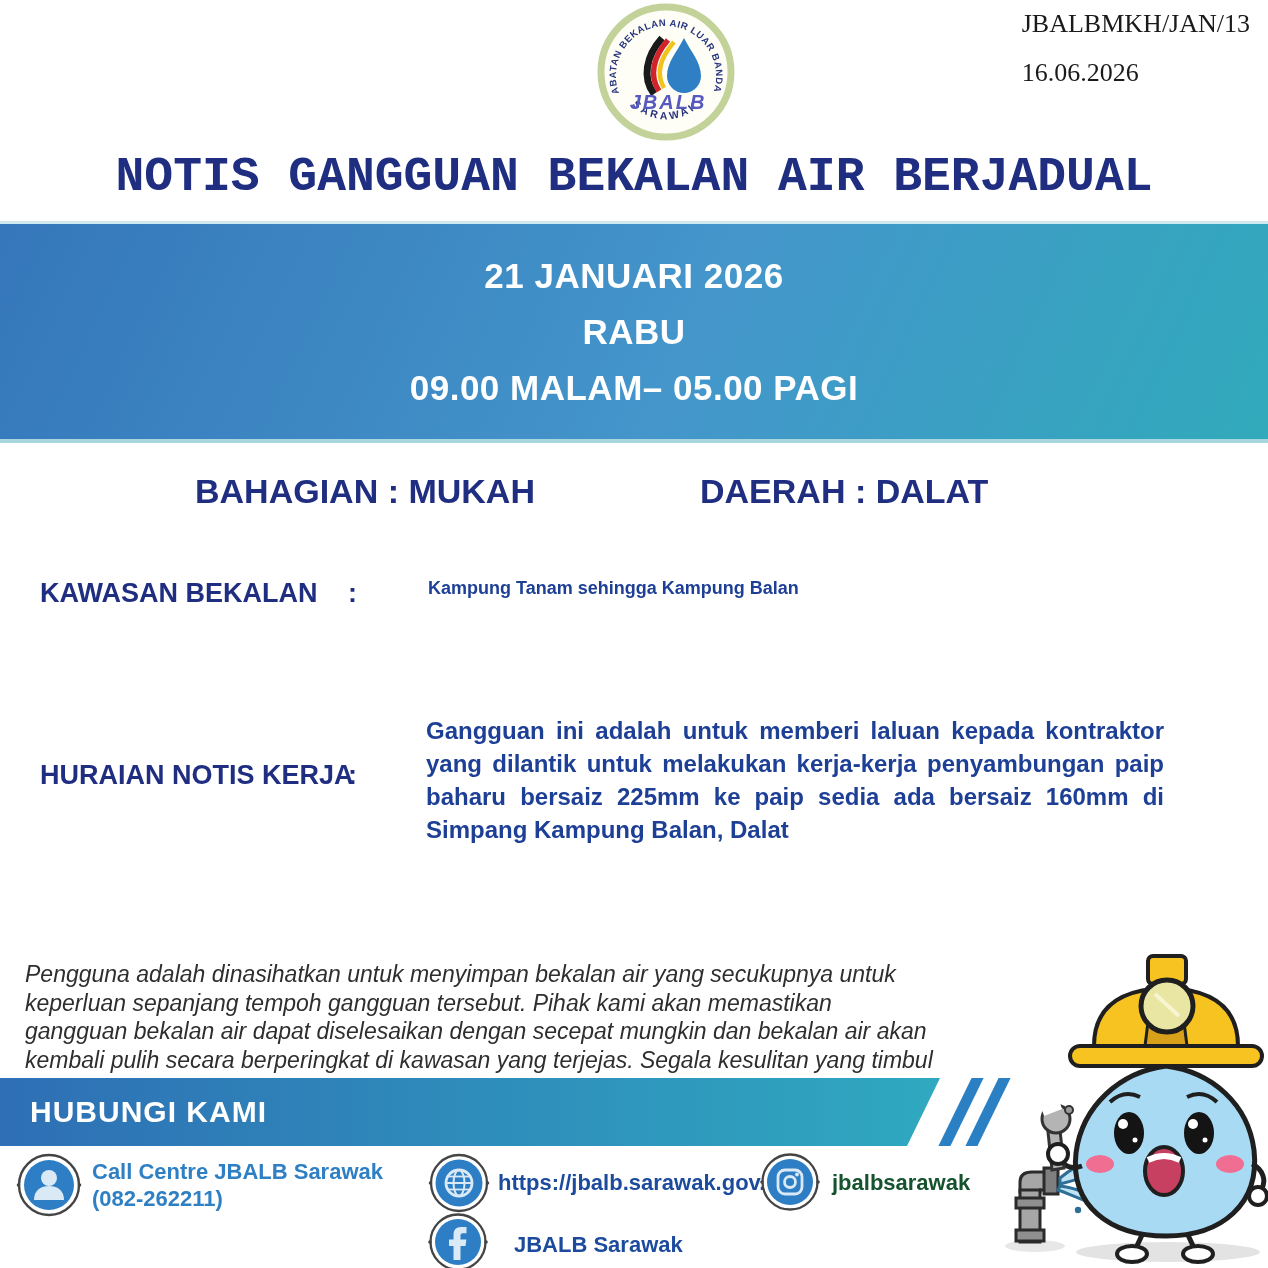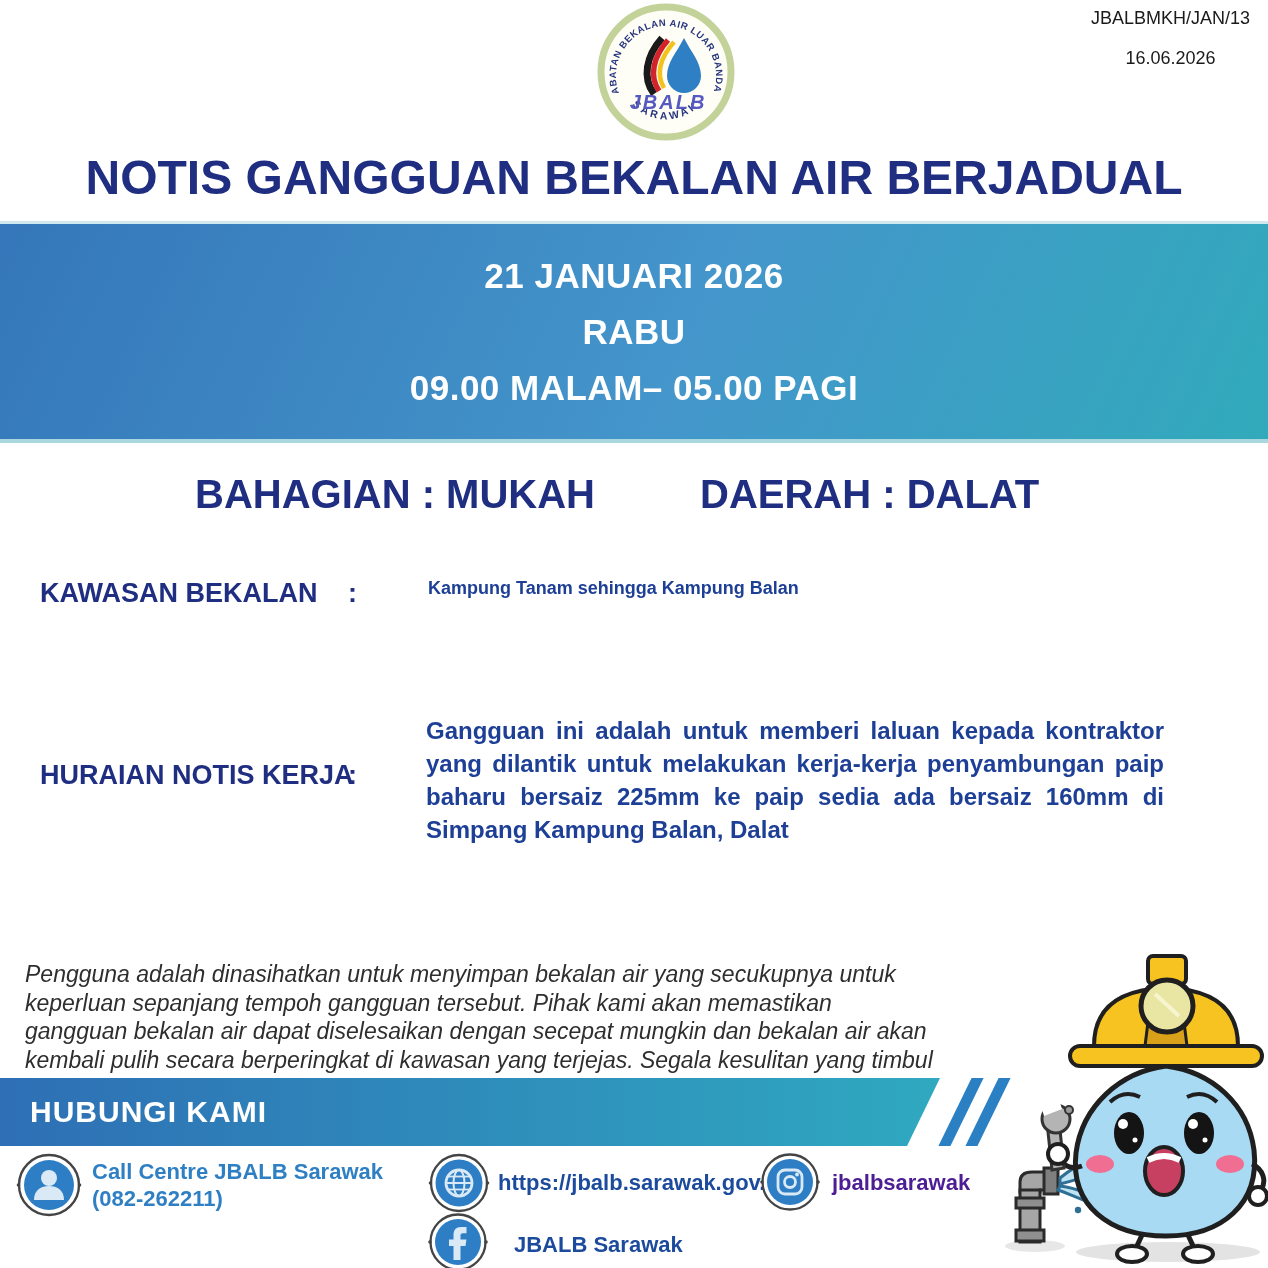--- a/index.html
+++ b/index.html
@@ -2,34 +2,34 @@
 <html style="--title-navy: #1f2e80; --body-navy: #1d3f96; --banner-gradient-start: #3577ba; --banner-gradient-end: #31aabb; --contact-banner-start: #2e6fb5; --contact-banner-end: #2fa9c0; --stripe-blue: #2b7fc3; --icon-blue: #2d7ec4; --call-text-blue: #2e7fc3; --link-text-blue: #1c4b9e; --mascot-body-blue: #a8daf4; --hat-yellow: #f6c320;"><head>
 <meta charset="utf-8">
 <style>
   html,body{margin:0;padding:0;background:#fff;}
   .page{
     position:relative;width:1268px;height:1268px;overflow:hidden;background:#fff;
     font-family:"Liberation Sans",sans-serif;color:#1f2e80;
   }
   
   .logo{position:absolute;left:596px;top:2px;width:140px;height:140px;}
-  .ref-block{position:absolute;right:18px;top:8px;text-align:center;color:#1a1a1a;
-    font-size:18px;line-height:1.2;}
+  .ref-block{position:absolute;right:18px;top:8px;text-align:left;color:#1a1a1a;
+    font-size:26px;line-height:1.2;font-family:Liberation Serif, serif;}
   .ref-block div{margin-bottom:18px;}
   
   .main-title{position:absolute;top:150px;left:0;width:100%;margin:0;text-align:center;
-    font-size:48px;font-weight:bold;color:var(--title-navy,#1f2e80);letter-spacing:0px;}
+    font-size:48px;font-weight:bold;color:var(--title-navy,#1f2e80);letter-spacing:0px;font-family:Liberation Mono, monospace;}
   
   .schedule{position:absolute;top:221px;left:0;width:100%;height:222px;box-sizing:border-box;
     background:linear-gradient(115deg,#3577ba 0%,#4496cb 55%,#31aabb 100%);
     border-top:3px solid #cfe9ee;border-bottom:4px solid #a8d8de;
     display:flex;flex-direction:column;justify-content:center;align-items:center;gap:16px;}
   .schedule div{color:#fff;font-weight:bold;font-size:35px;letter-spacing:0.5px;}
   
-  .region-item{position:absolute;top:472px;font-size:40px;font-weight:bold;color:var(--title-navy,#1f2e80);}
+  .region-item{position:absolute;top:472px;font-size:34px;font-weight:bold;color:var(--title-navy,#1f2e80);}
   .region-bahagian{left:195px;}
   .region-daerah{left:700px;}
   
   .info-label{position:absolute;left:40px;font-size:27px;font-weight:bold;color:var(--title-navy,#1f2e80);}
   .info-colon{position:absolute;left:348px;font-size:27px;font-weight:bold;color:var(--title-navy,#1f2e80);}
   .kawasan-label,.kawasan-colon{top:578px;}
   .kawasan-value{position:absolute;left:428px;top:578px;font-size:18px;font-weight:bold;
     color:var(--body-navy,#1d3f96);}
   .huraian-label,.huraian-colon{top:760px;}
   .huraian-value{position:absolute;left:426px;top:714px;width:738px;margin:0;
@@ -47,21 +47,21 @@
   .stripe{position:absolute;top:1078px;height:68px;width:12px;
     background:var(--stripe-blue,#2b7fc3);transform:skewX(-26deg);}
   .stripe-1{left:955px;}
   .stripe-2{left:982px;}
   
   .contact-icon{position:absolute;}
   .contact-text{position:absolute;font-weight:bold;font-size:22px;}
   .call-text{left:92px;top:1158px;line-height:27px;color:var(--call-text-blue,#2e7fc3);}
   .website-text{left:498px;top:1170px;color:var(--link-text-blue,#1c4b9e);}
   .facebook-text{left:514px;top:1232px;color:var(--link-text-blue,#1c4b9e);}
-  .instagram-text{left:832px;top:1170px;color:#4c1d95;}
+  .instagram-text{left:832px;top:1170px;color:#14532d;}
   .mascot{position:absolute;left:990px;top:938px;width:278px;height:330px;}
 </style>
 </head>
 <body>
 
 <div class="page">
 
   <svg class="logo" viewBox="0 0 140 140">
     <circle cx="70" cy="70" r="65" fill="#fffef6" stroke="#c2d299" stroke-width="7"></circle>
     <defs>

